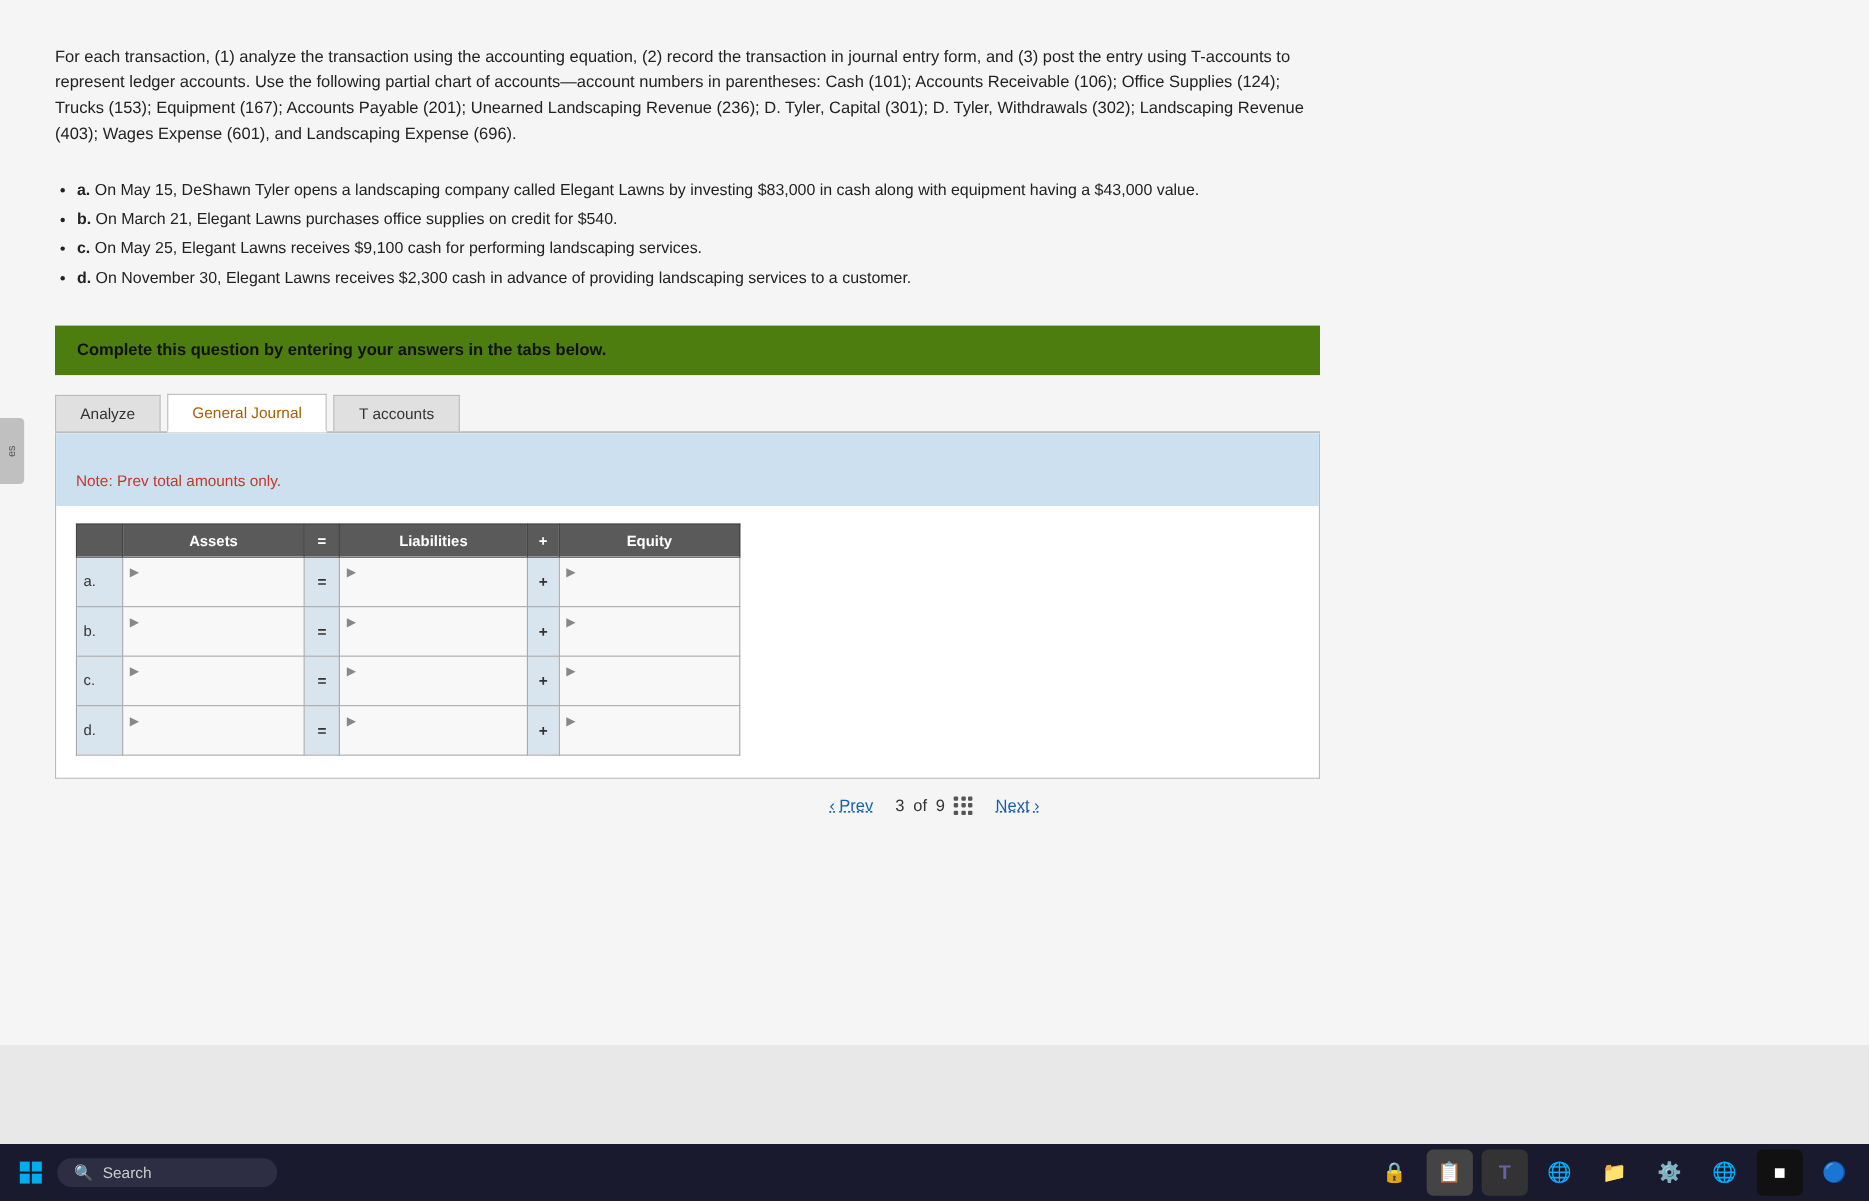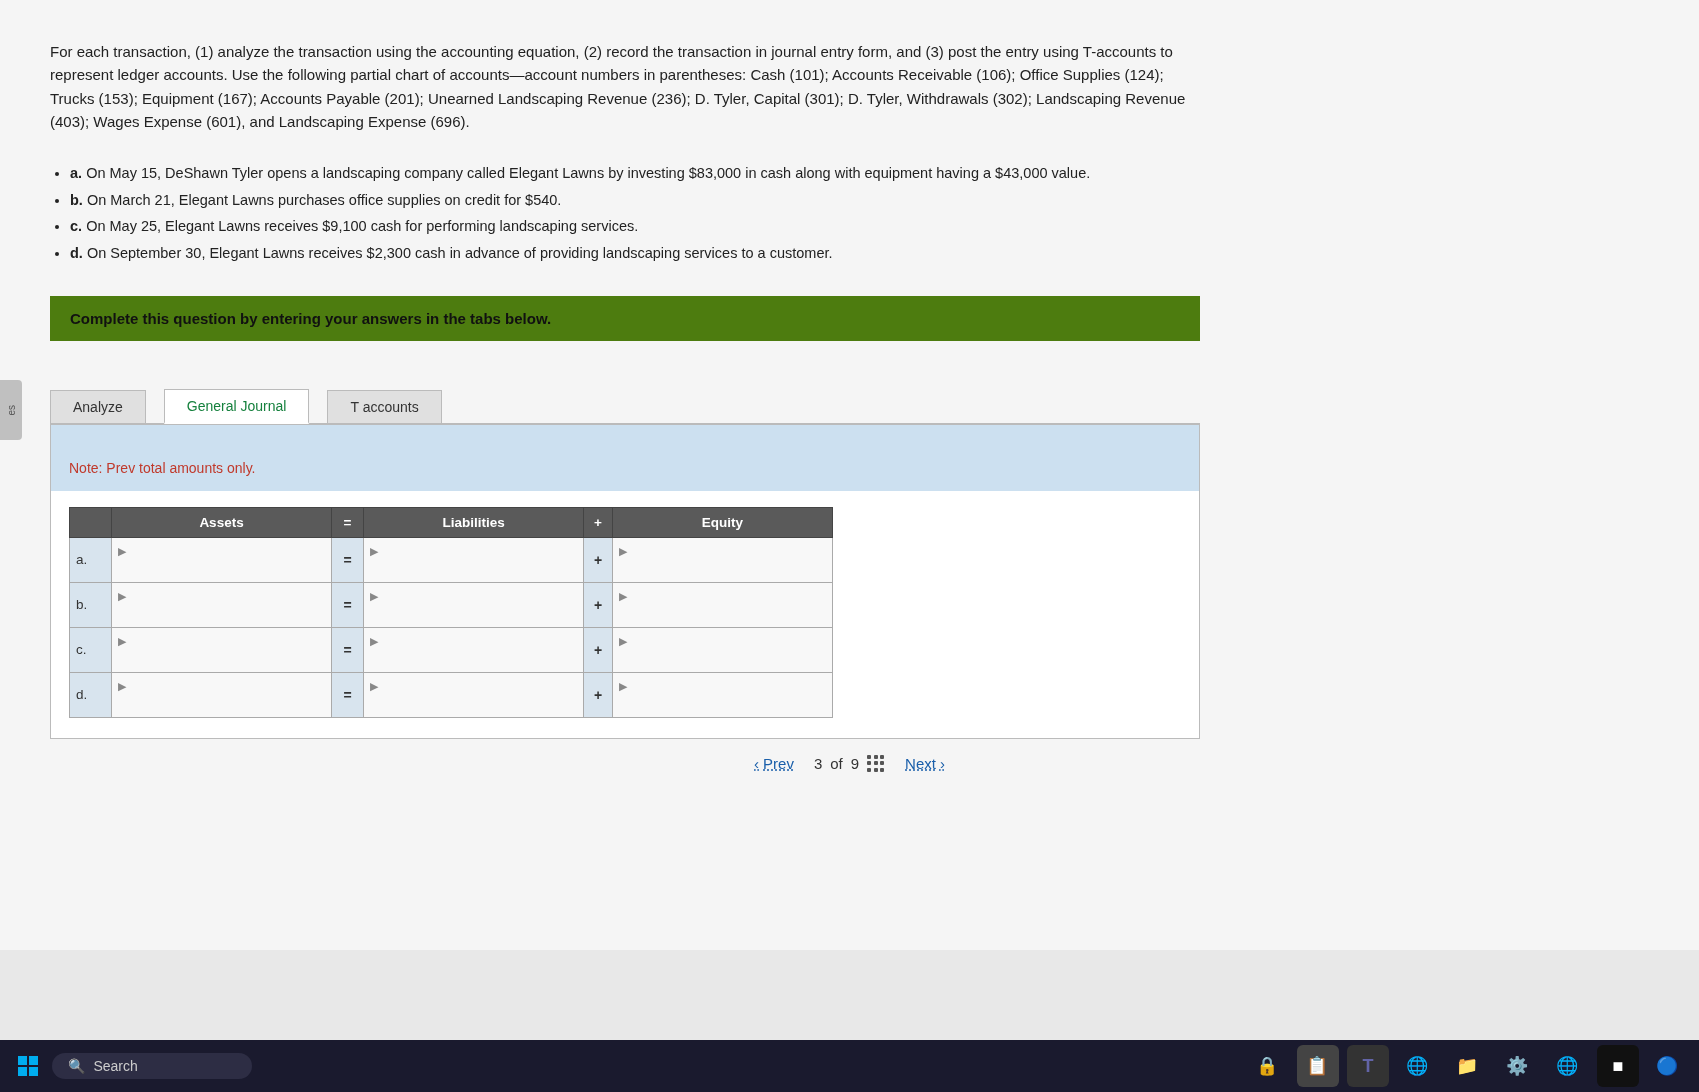--- a/index.html
+++ b/index.html
@@ -51,43 +51,42 @@
 
     .tabs-container {
       max-width: 1150px;
       margin-top: 16px;
     }
 
     .tabs-row {
       display: flex;
       align-items: flex-end;
       border-bottom: 2px solid #bbb;
-      gap: 16px;
+      gap: 4px;
     }
 
     .tab {
       padding: 8px 22px;
       font-size: 14px;
       background: #e0e0e0;
       border: 1px solid #bbb;
       border-bottom: none;
       cursor: pointer;
       color: #333;
       margin-right: 2px;
     }
 
     .tab.active {
       background: #fff;
       border-bottom: 2px solid #fff;
       font-weight: 500;
-      color: #15803d;
+      color: #a16207;
       position: relative;
       bottom: -1px;
       z-index: 2;
-      margin-top: 31px;
     }
 
     .tab-content {
       background: #fff;
       border: 1px solid #bbb;
       border-top: none;
       padding: 0;
     }
 
     .tab-description {
@@ -97,21 +96,21 @@
       line-height: 1.5;
       color: #222;
     }
 
     .tab-description .note {
       color: #c0392b;
       font-weight: 400;
     }
 
     .accounting-table {
-      width: 764px;
+      width: 604px;
       border-collapse: collapse;
       margin: 16px 32px 20px 18px;
       font-size: 13.5px;
     }
 
     .accounting-table thead tr th {
       background: #5a5a5a;
       color: #fff;
       text-align: center;
       padding: 7px 10px;
@@ -314,21 +313,21 @@
     <li class="transaction-item">
       <span style="font-weight:700">b.</span>
       <span>On March 21, Elegant Lawns purchases office supplies on credit for $540.</span>
     </li>
     <li class="transaction-item">
       <span style="font-weight:700">c.</span>
       <span>On May 25, Elegant Lawns receives $9,100 cash for performing landscaping services.</span>
     </li>
     <li class="transaction-item">
       <span style="font-weight:700">d.</span>
-      <span>On September 30, Elegant Lawns receives $2,300 cash in advance of providing landscaping services to a customer.</span>
+      <span>On November 30, Elegant Lawns receives $2,300 cash in advance of providing landscaping services to a customer.</span>
     </li>
   </ul>
 
   <div class="question-instruction">Complete this question by entering your answers in the tabs below.</div>
 
   <div class="tabs-container">
     <div class="tabs-row">
       <div class="tab">Analyze</div>
       <div class="tab active">General Journal</div>
       <div class="tab">T accounts</div>

